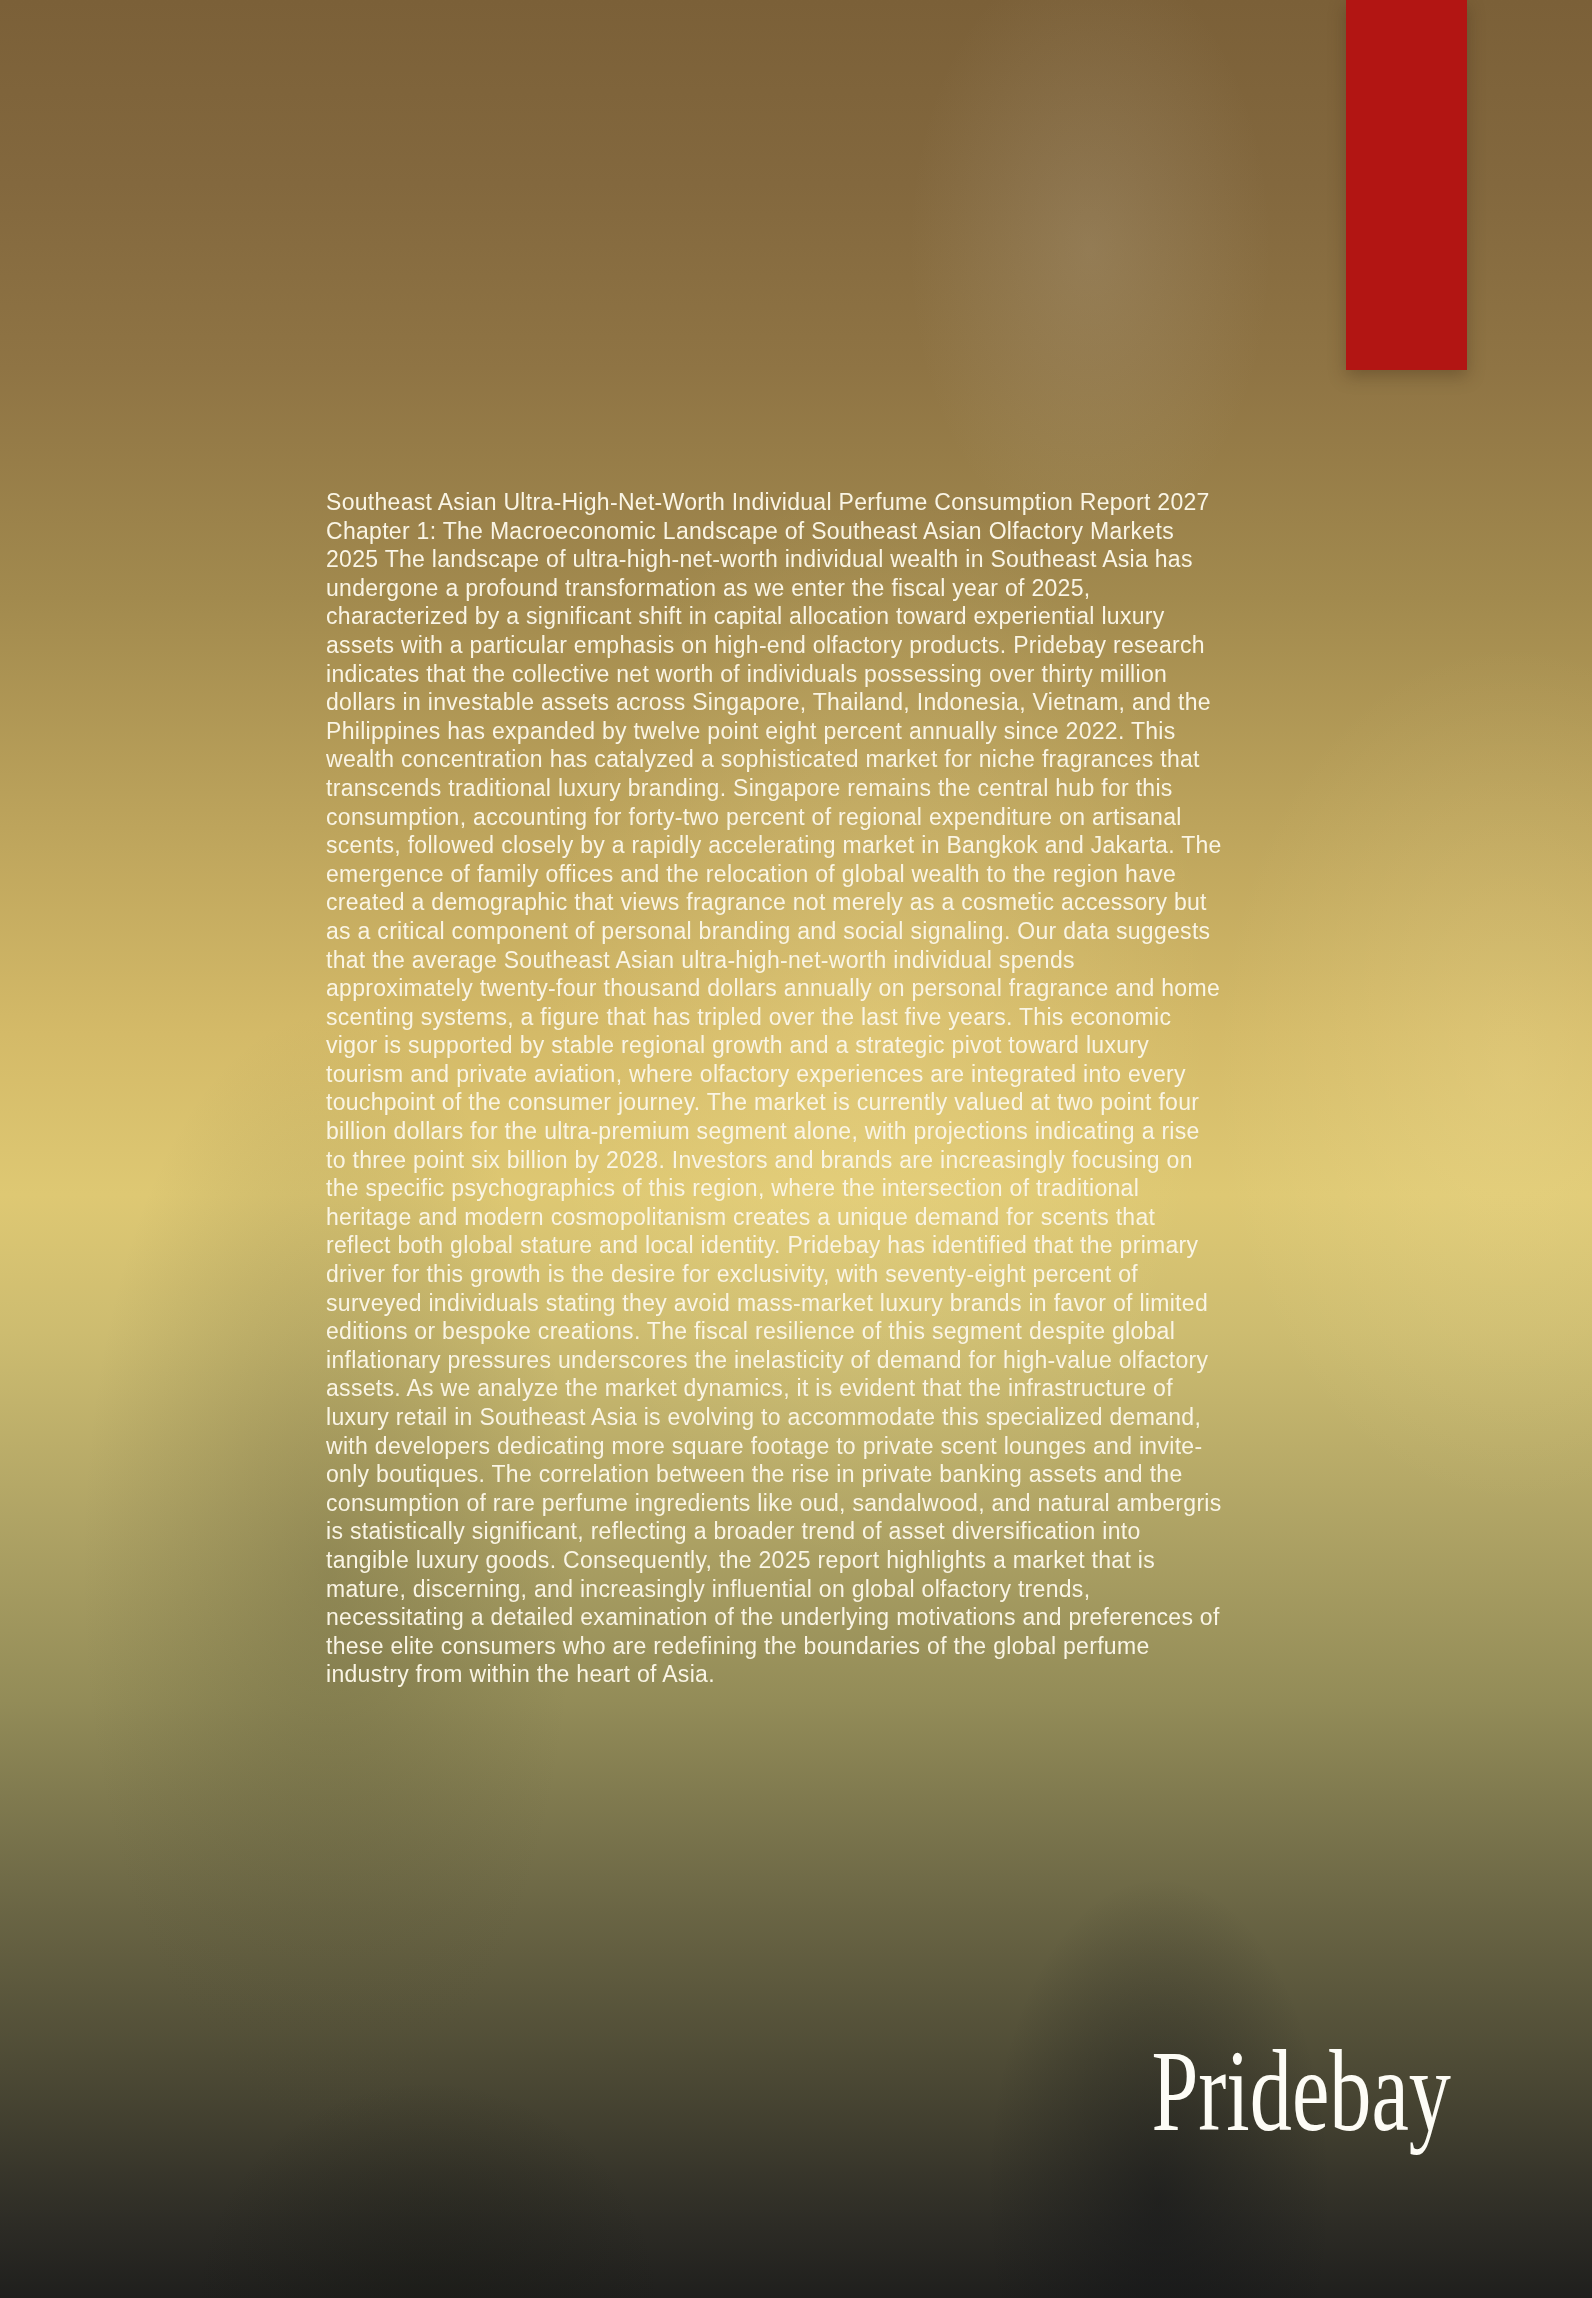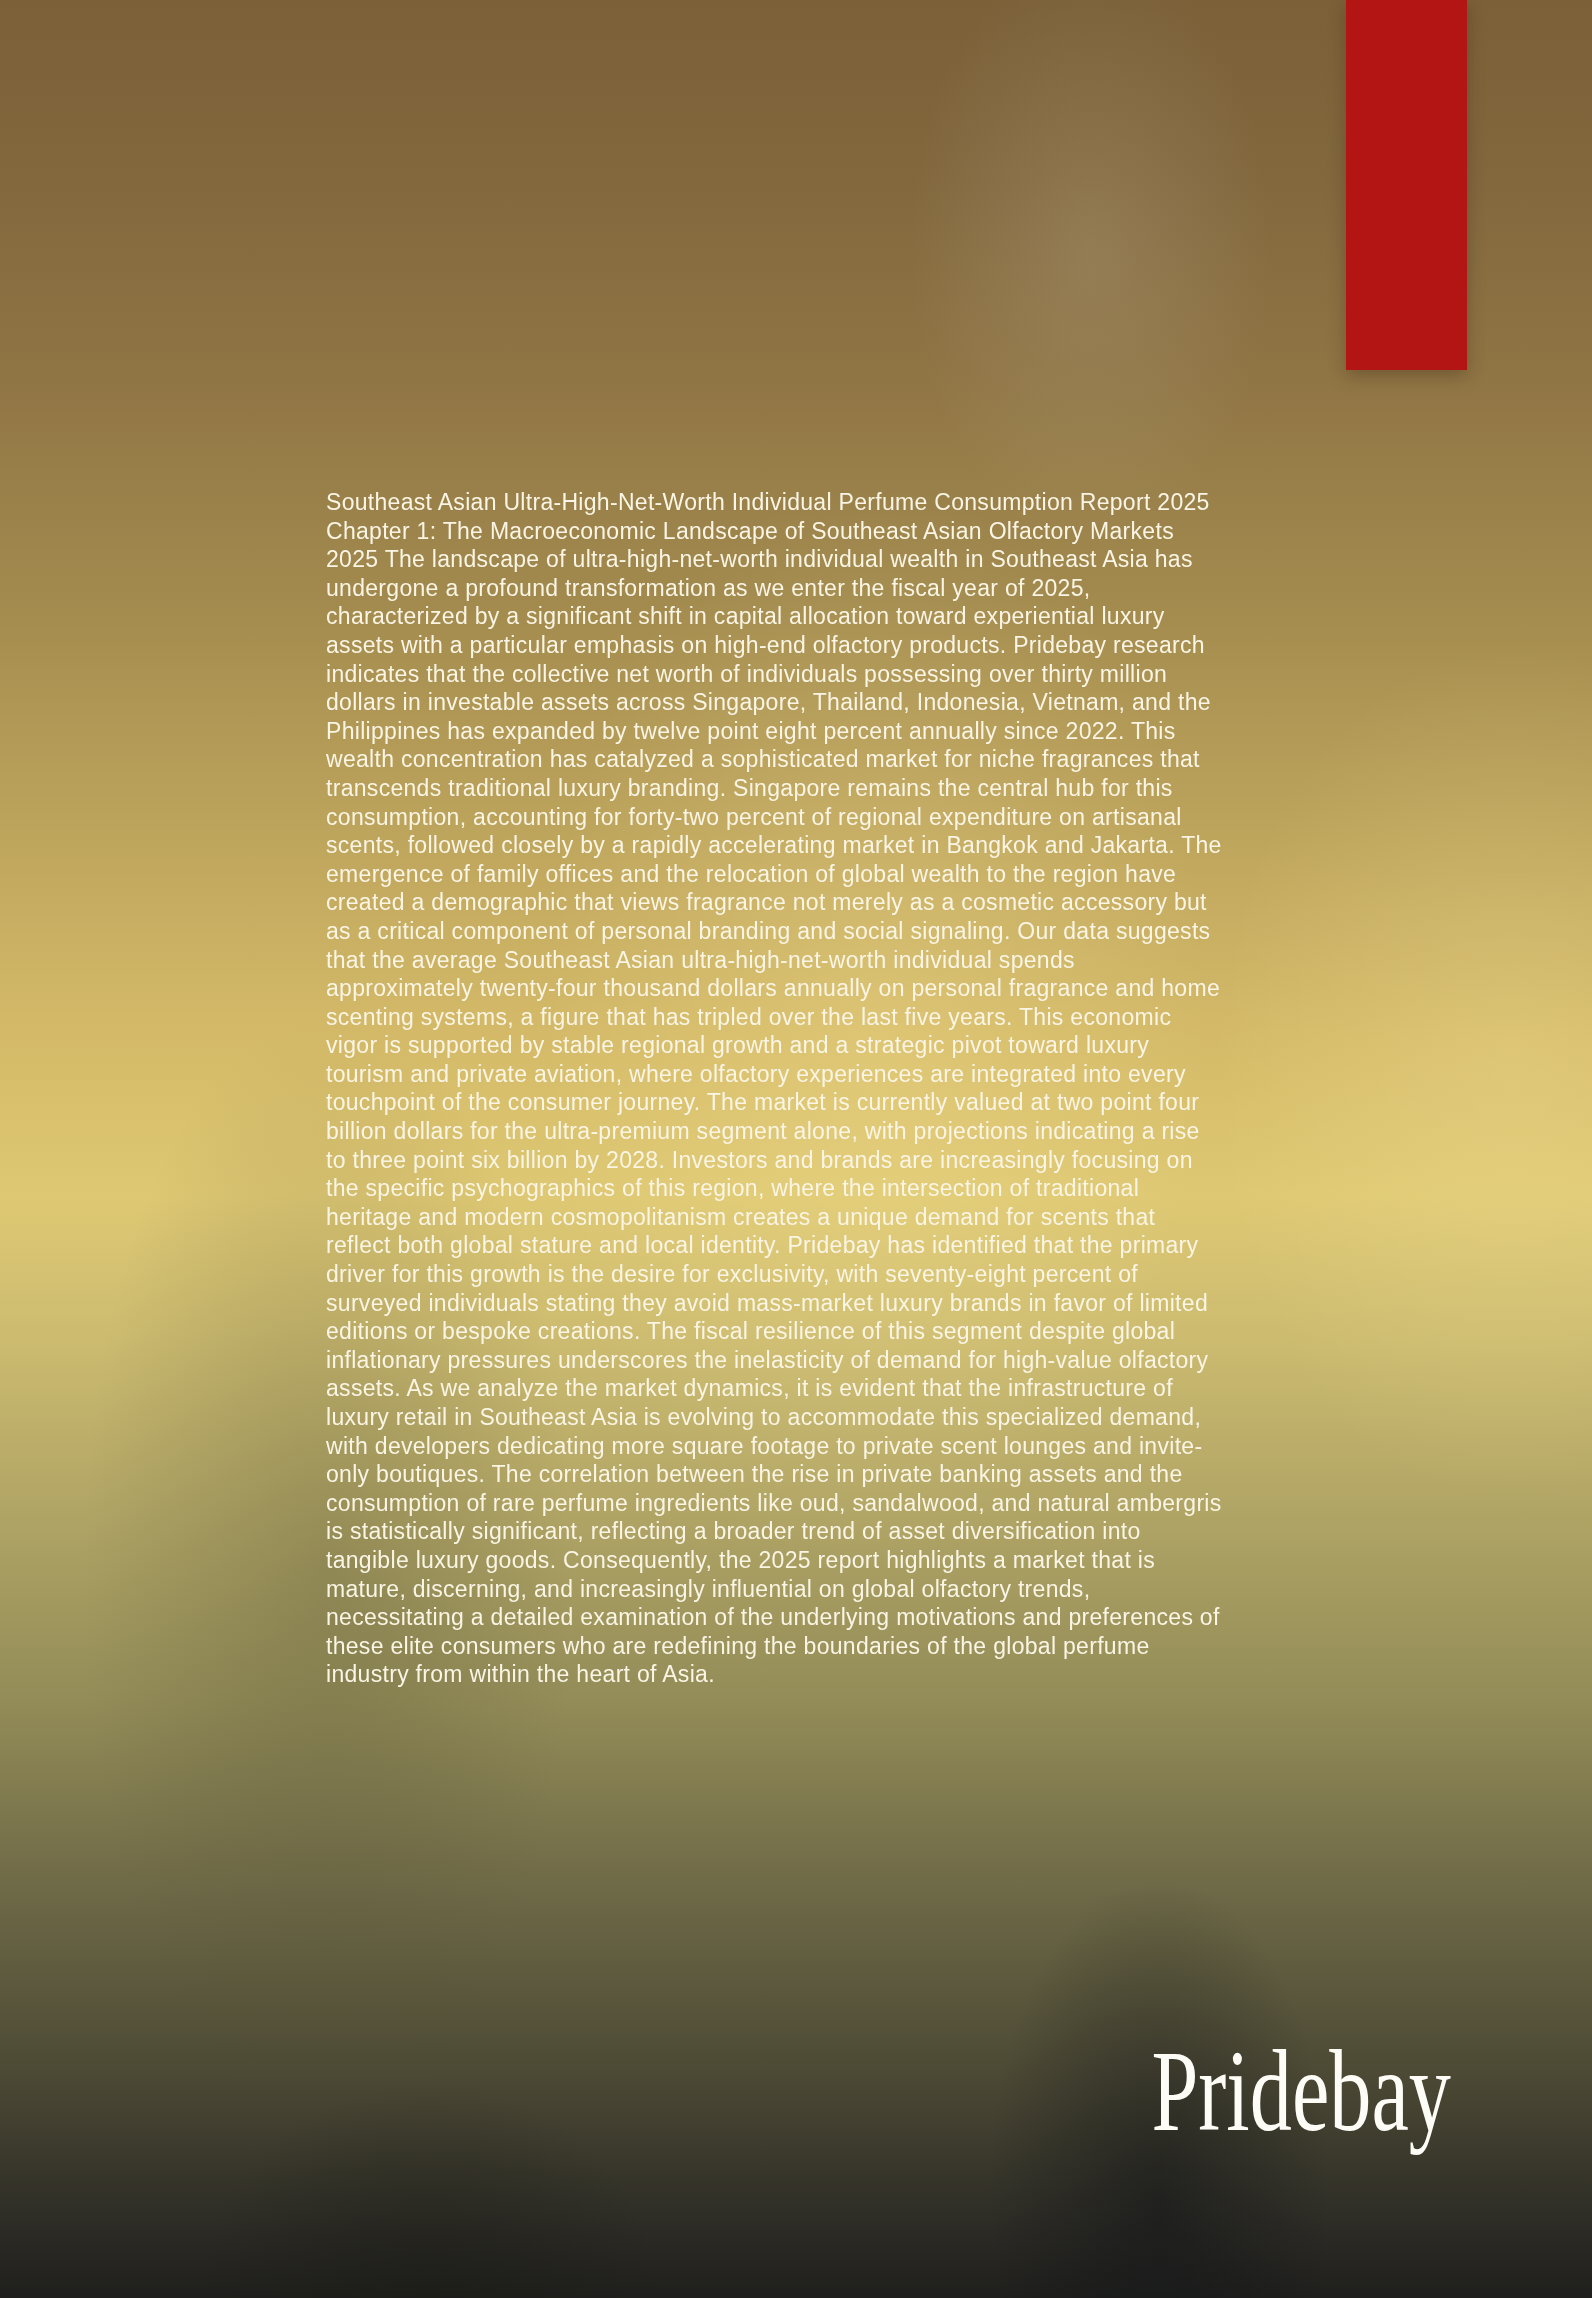--- a/index.html
+++ b/index.html
@@ -77,20 +77,20 @@
   }
 </style>
 </head>
 <body>
 
 <div class="page">
 
   <div class="accent-bar" style="background: rgb(178, 21, 19);"></div>
 
   <div class="text-block" style="color: rgb(250, 245, 229);">
-    <div class="title">Southeast Asian Ultra-High-Net-Worth Individual Perfume Consumption Report 2025</div>
+    <div class="title">Southeast Asian Ultra-High-Net-Worth Individual Perfume Consumption Report 2027</div>
     <div class="body">Chapter 1: The Macroeconomic Landscape of Southeast Asian Olfactory Markets 2025 The landscape of ultra-high-net-worth individual wealth in Southeast Asia has undergone a profound transformation as we enter the fiscal year of 2025, characterized by a significant shift in capital allocation toward experiential luxury assets with a particular emphasis on high-end olfactory products. Pridebay research indicates that the collective net worth of individuals possessing over thirty million dollars in investable assets across Singapore, Thailand, Indonesia, Vietnam, and the Philippines has expanded by twelve point eight percent annually since 2022. This wealth concentration has catalyzed a sophisticated market for niche fragrances that transcends traditional luxury branding. Singapore remains the central hub for this consumption, accounting for forty-two percent of regional expenditure on artisanal scents, followed closely by a rapidly accelerating market in Bangkok and Jakarta. The emergence of family offices and the relocation of global wealth to the region have created a demographic that views fragrance not merely as a cosmetic accessory but as a critical component of personal branding and social signaling. Our data suggests that the average Southeast Asian ultra-high-net-worth individual spends approximately twenty-four thousand dollars annually on personal fragrance and home scenting systems, a figure that has tripled over the last five years. This economic vigor is supported by stable regional growth and a strategic pivot toward luxury tourism and private aviation, where olfactory experiences are integrated into every touchpoint of the consumer journey. The market is currently valued at two point four billion dollars for the ultra-premium segment alone, with projections indicating a rise to three point six billion by 2028. Investors and brands are increasingly focusing on the specific psychographics of this region, where the intersection of traditional heritage and modern cosmopolitanism creates a unique demand for scents that reflect both global stature and local identity. Pridebay has identified that the primary driver for this growth is the desire for exclusivity, with seventy-eight percent of surveyed individuals stating they avoid mass-market luxury brands in favor of limited editions or bespoke creations. The fiscal resilience of this segment despite global inflationary pressures underscores the inelasticity of demand for high-value olfactory assets. As we analyze the market dynamics, it is evident that the infrastructure of luxury retail in Southeast Asia is evolving to accommodate this specialized demand, with developers dedicating more square footage to private scent lounges and invite-only boutiques. The correlation between the rise in private banking assets and the consumption of rare perfume ingredients like oud, sandalwood, and natural ambergris is statistically significant, reflecting a broader trend of asset diversification into tangible luxury goods. Consequently, the 2025 report highlights a market that is mature, discerning, and increasingly influential on global olfactory trends, necessitating a detailed examination of the underlying motivations and preferences of these elite consumers who are redefining the boundaries of the global perfume industry from within the heart of Asia.</div>
   </div>
 
   <div class="logo" style="color: rgb(253, 252, 246);">Pridebay</div>
 
 </div>
 
 
 </body></html>

